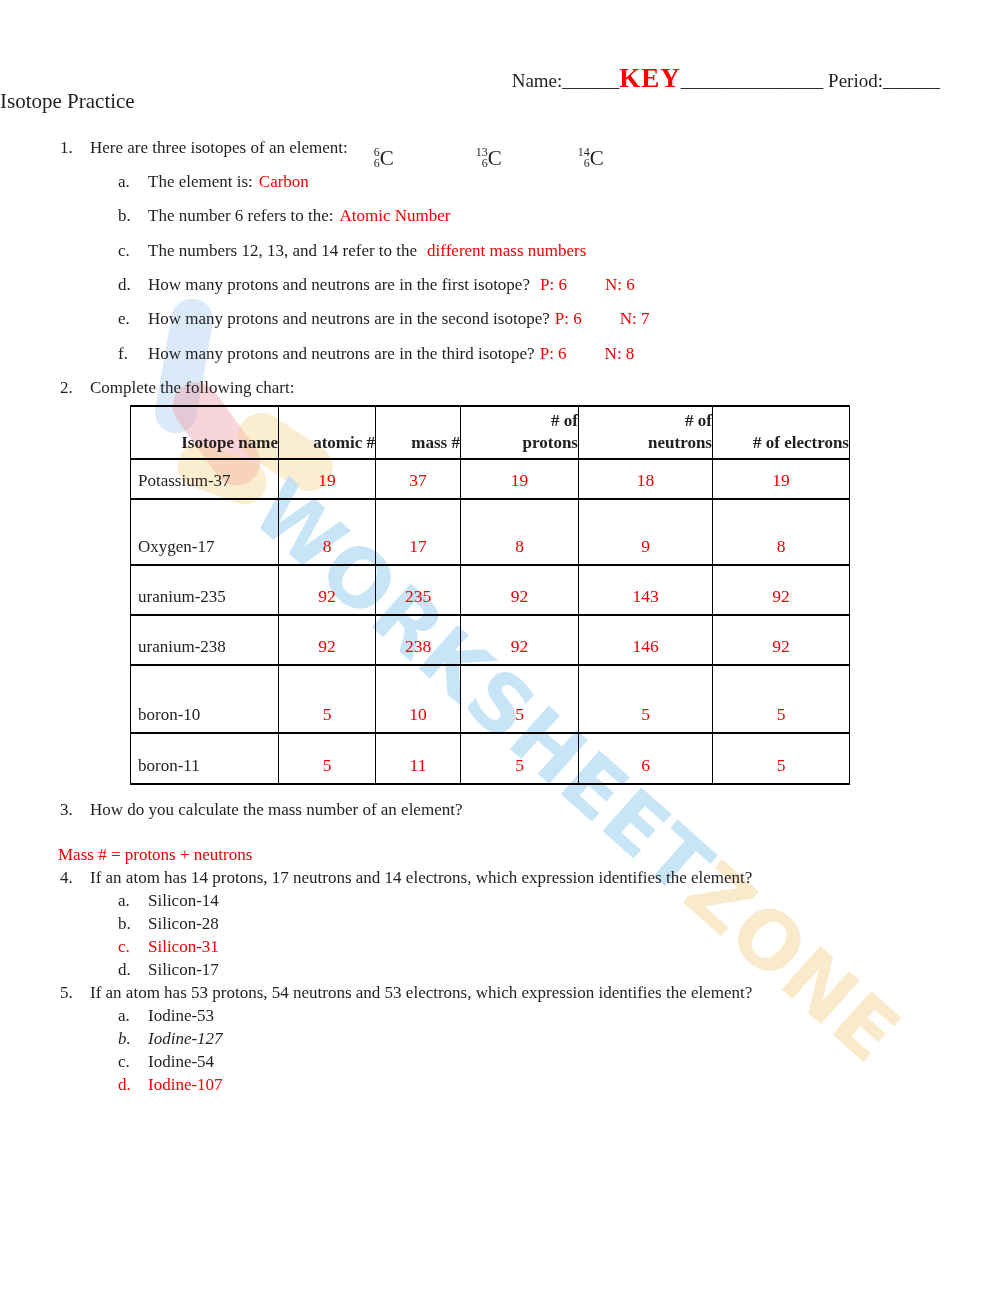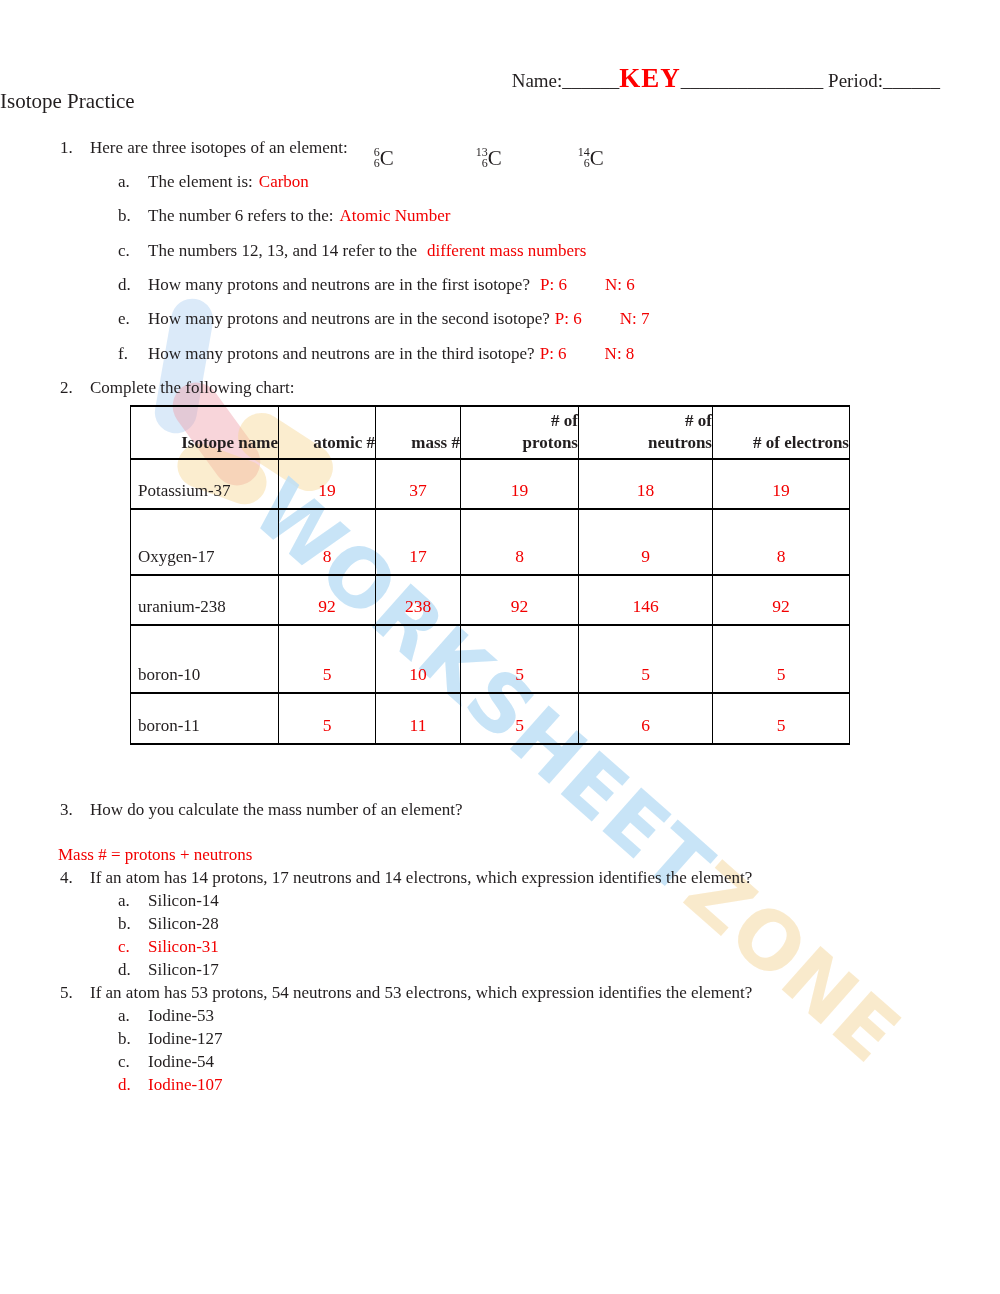--- a/index.html
+++ b/index.html
@@ -118,35 +118,43 @@
         <tr style="height:53px">
       <th>Isotope name</th>
       <th>atomic #</th>
       <th>mass #</th>
       <th># of
 protons</th>
       <th># of
 neutrons</th>
       <th># of electrons</th>
     </tr>
-    <tr style="height:50px">
+    <tr style="height:40px">
       <td class="name">Potassium-37</td>
       <td class="val">19</td>
       <td class="val">37</td>
       <td class="val">19</td>
       <td class="val">18</td>
       <td class="val">19</td>
     </tr>
     <tr style="height:66px">
       <td class="name">Oxygen-17</td>
       <td class="val">8</td>
       <td class="val">17</td>
       <td class="val">8</td>
       <td class="val">9</td>
       <td class="val">8</td>
+    </tr>
+    <tr style="height:50px">
+      <td class="name">uranium-235</td>
+      <td class="val">92</td>
+      <td class="val">235</td>
+      <td class="val">92</td>
+      <td class="val">143</td>
+      <td class="val">92</td>
     </tr>
     <tr style="height:50px">
       <td class="name">uranium-238</td>
       <td class="val">92</td>
       <td class="val">238</td>
       <td class="val">92</td>
       <td class="val">146</td>
       <td class="val">92</td>
     </tr>
     <tr style="height:68px">
@@ -172,17 +180,17 @@
   <div class="abs z qline red" style="left:58px; top:845px;">Mass # = protons + neutrons</div>
 
   <div class="abs z qline" style="left:60px; top:868px;"><span class="qnum">4.</span><span>If an atom has 14 protons, 17 neutrons and 14 electrons, which expression identifies the element?</span></div>
   <div class="abs z opt" style="left:118px; top:891px;"><span class="subletter">a.</span><span>Silicon-14</span></div>
   <div class="abs z opt" style="left:118px; top:914px;"><span class="subletter">b.</span><span>Silicon-28</span></div>
   <div class="abs z opt red" style="left:118px; top:937px;"><span class="subletter">c.</span><span>Silicon-31</span></div>
   <div class="abs z opt" style="left:118px; top:960px;"><span class="subletter">d.</span><span>Silicon-17</span></div>
 
   <div class="abs z qline" style="left:60px; top:983px;"><span class="qnum">5.</span><span>If an atom has 53 protons, 54 neutrons and 53 electrons, which expression identifies the element?</span></div>
   <div class="abs z opt" style="left:118px; top:1006px;"><span class="subletter">a.</span><span>Iodine-53</span></div>
-  <div class="abs z opt" style="left:118px; top:1029px;"><span class="subletter">b.</span><span>Iodine-127</span></div>
+  <div class="abs z opt" style="left:118px; top:1029px;font-style:italic;"><span class="subletter">b.</span><span>Iodine-127</span></div>
   <div class="abs z opt" style="left:118px; top:1052px;"><span class="subletter">c.</span><span>Iodine-54</span></div>
   <div class="abs z opt red" style="left:118px; top:1075px;"><span class="subletter">d.</span><span>Iodine-107</span></div>
 
 </div>
 
 </body></html>

